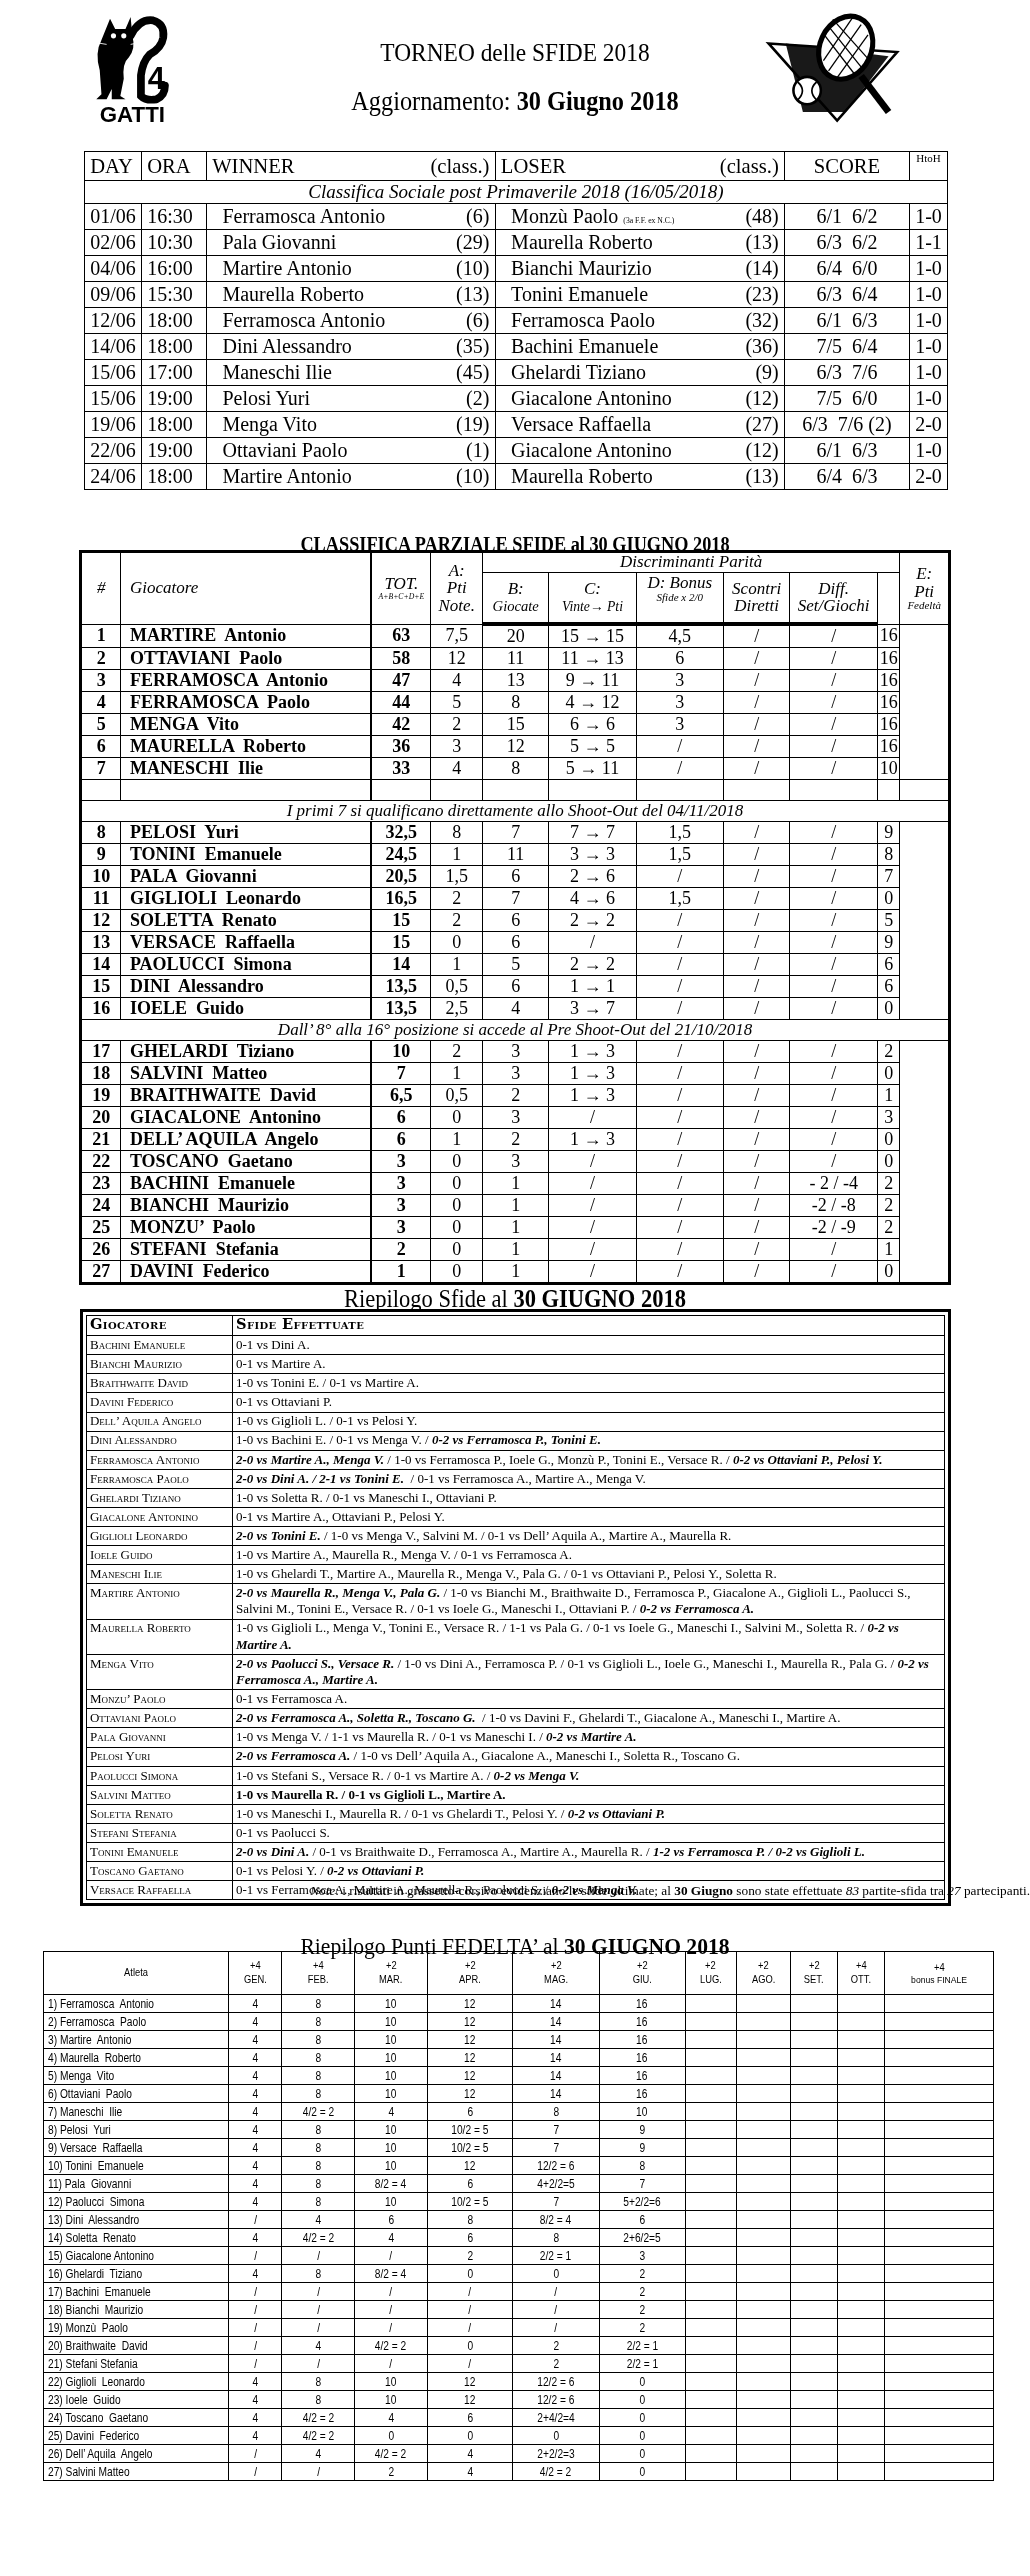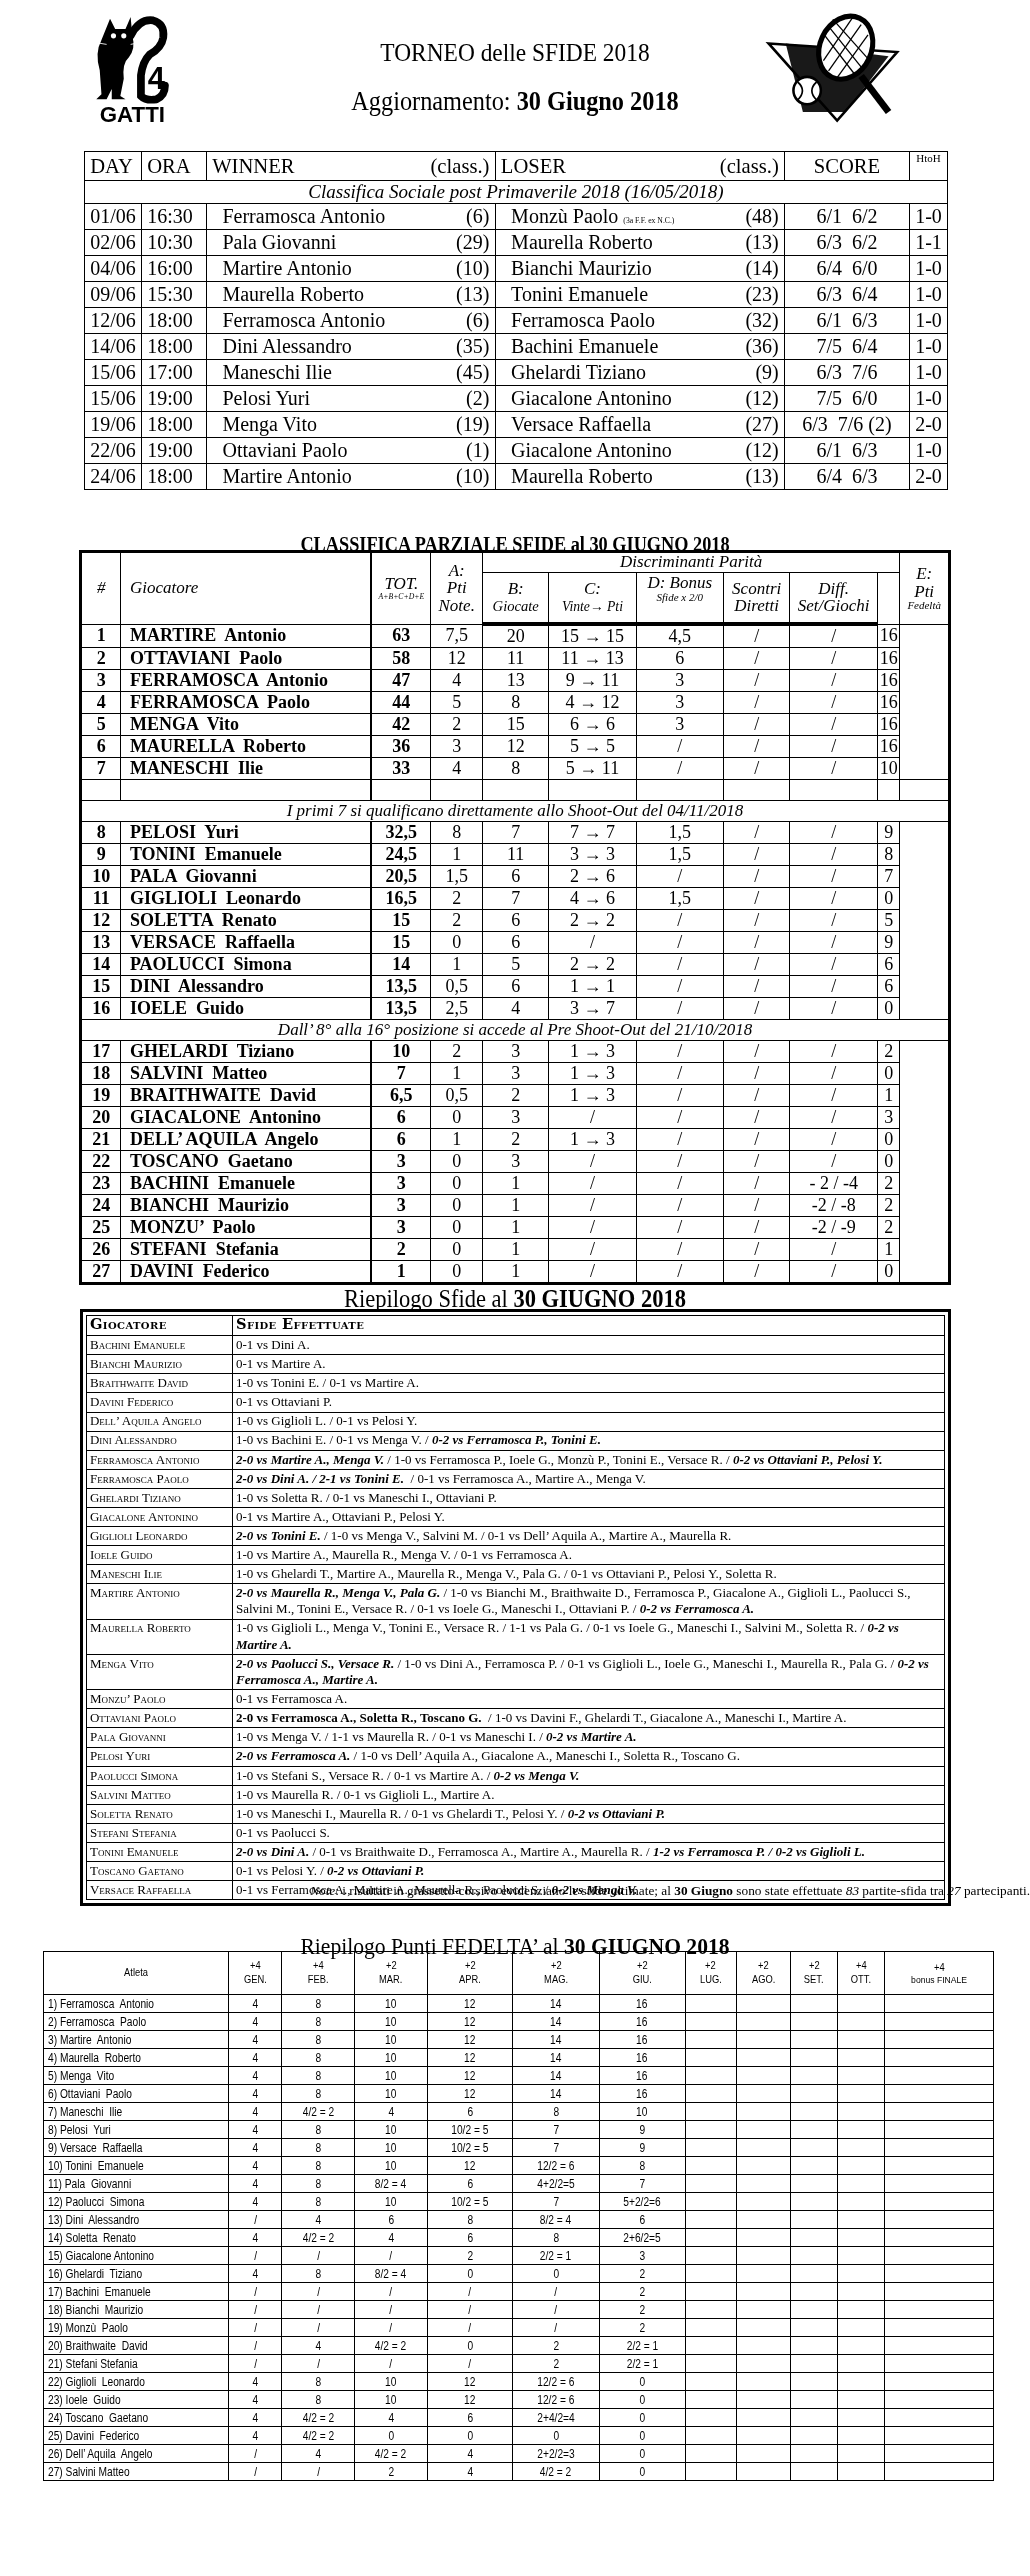--- a/index.html
+++ b/index.html
@@ -701,37 +701,37 @@
         <tr>
           <td class="pl">Menga Vito</td>
           <td class="ef"><b style="font-style: italic; white-space: pre-wrap;">2-0 vs Paolucci S., Versace R.</b><span style="white-space: pre-wrap;"> / 1-0 vs Dini A., Ferramosca P. / 0-1 vs Giglioli L., Ioele G., Maneschi I., Maurella R., Pala G. / </span><b style="font-style: italic; white-space: pre-wrap;">0-2 vs Ferramosca A., Martire A.</b></td>
         </tr>
         <tr>
           <td class="pl">Monzu’ Paolo</td>
           <td class="ef"><span style="white-space: pre-wrap;">0-1 vs Ferramosca A.</span></td>
         </tr>
         <tr>
           <td class="pl">Ottaviani Paolo</td>
-          <td class="ef"><b style="white-space: pre-wrap;">2-0 vs Ferramosca A., Soletta R., Toscano G.</b><span style="white-space: pre-wrap;">  / 1-0 vs Davini F., Ghelardi T., Giacalone A., Maneschi I., Martire A.</span></td>
+          <td class="ef"><b style="font-style: italic; white-space: pre-wrap;">2-0 vs Ferramosca A., Soletta R., Toscano G.</b><span style="white-space: pre-wrap;">  / 1-0 vs Davini F., Ghelardi T., Giacalone A., Maneschi I., Martire A.</span></td>
         </tr>
         <tr>
           <td class="pl">Pala Giovanni</td>
           <td class="ef"><span style="white-space: pre-wrap;">1-0 vs Menga V. / 1-1 vs Maurella R. / 0-1 vs Maneschi I. / </span><b style="font-style: italic; white-space: pre-wrap;">0-2 vs Martire A.</b></td>
         </tr>
         <tr>
           <td class="pl">Pelosi Yuri</td>
           <td class="ef"><b style="font-style: italic; white-space: pre-wrap;">2-0 vs Ferramosca A.</b><span style="white-space: pre-wrap;"> / 1-0 vs Dell’ Aquila A., Giacalone A., Maneschi I., Soletta R., Toscano G.</span></td>
         </tr>
         <tr>
           <td class="pl">Paolucci Simona</td>
           <td class="ef"><span style="white-space: pre-wrap;">1-0 vs Stefani S., Versace R. / 0-1 vs Martire A. / </span><b style="font-style: italic; white-space: pre-wrap;">0-2 vs Menga V.</b></td>
         </tr>
         <tr>
           <td class="pl">Salvini Matteo</td>
-          <td class="ef"><span style="white-space: pre-wrap;">1-0 vs Maurella R. / 0-1 vs Giglioli L., Martire A.</span></td>
+          <td class="ef"><span style="white-space: pre-wrap; font-weight: bold;">1-0 vs Maurella R. / 0-1 vs Giglioli L., Martire A.</span></td>
         </tr>
         <tr>
           <td class="pl">Soletta Renato</td>
           <td class="ef"><span style="white-space: pre-wrap;">1-0 vs Maneschi I., Maurella R. / 0-1 vs Ghelardi T., Pelosi Y. / </span><b style="font-style: italic; white-space: pre-wrap;">0-2 vs Ottaviani P.</b></td>
         </tr>
         <tr>
           <td class="pl">Stefani Stefania</td>
           <td class="ef"><span style="white-space: pre-wrap;">0-1 vs Paolucci S.</span></td>
         </tr>
         <tr>

